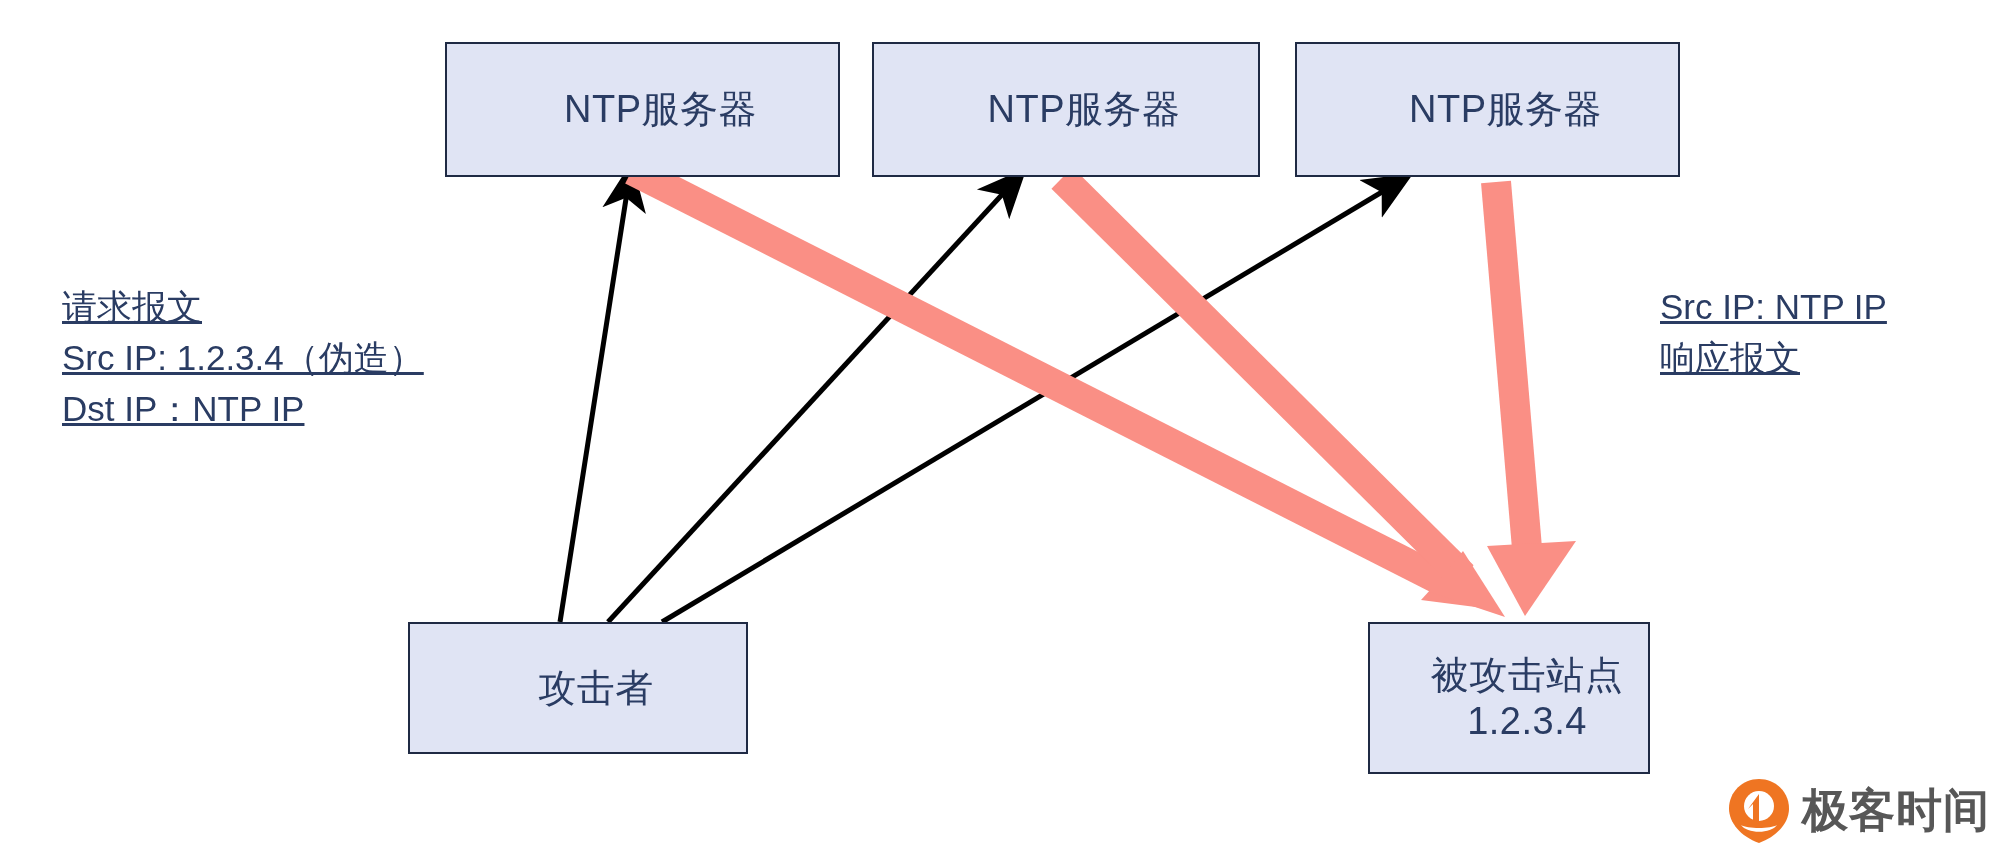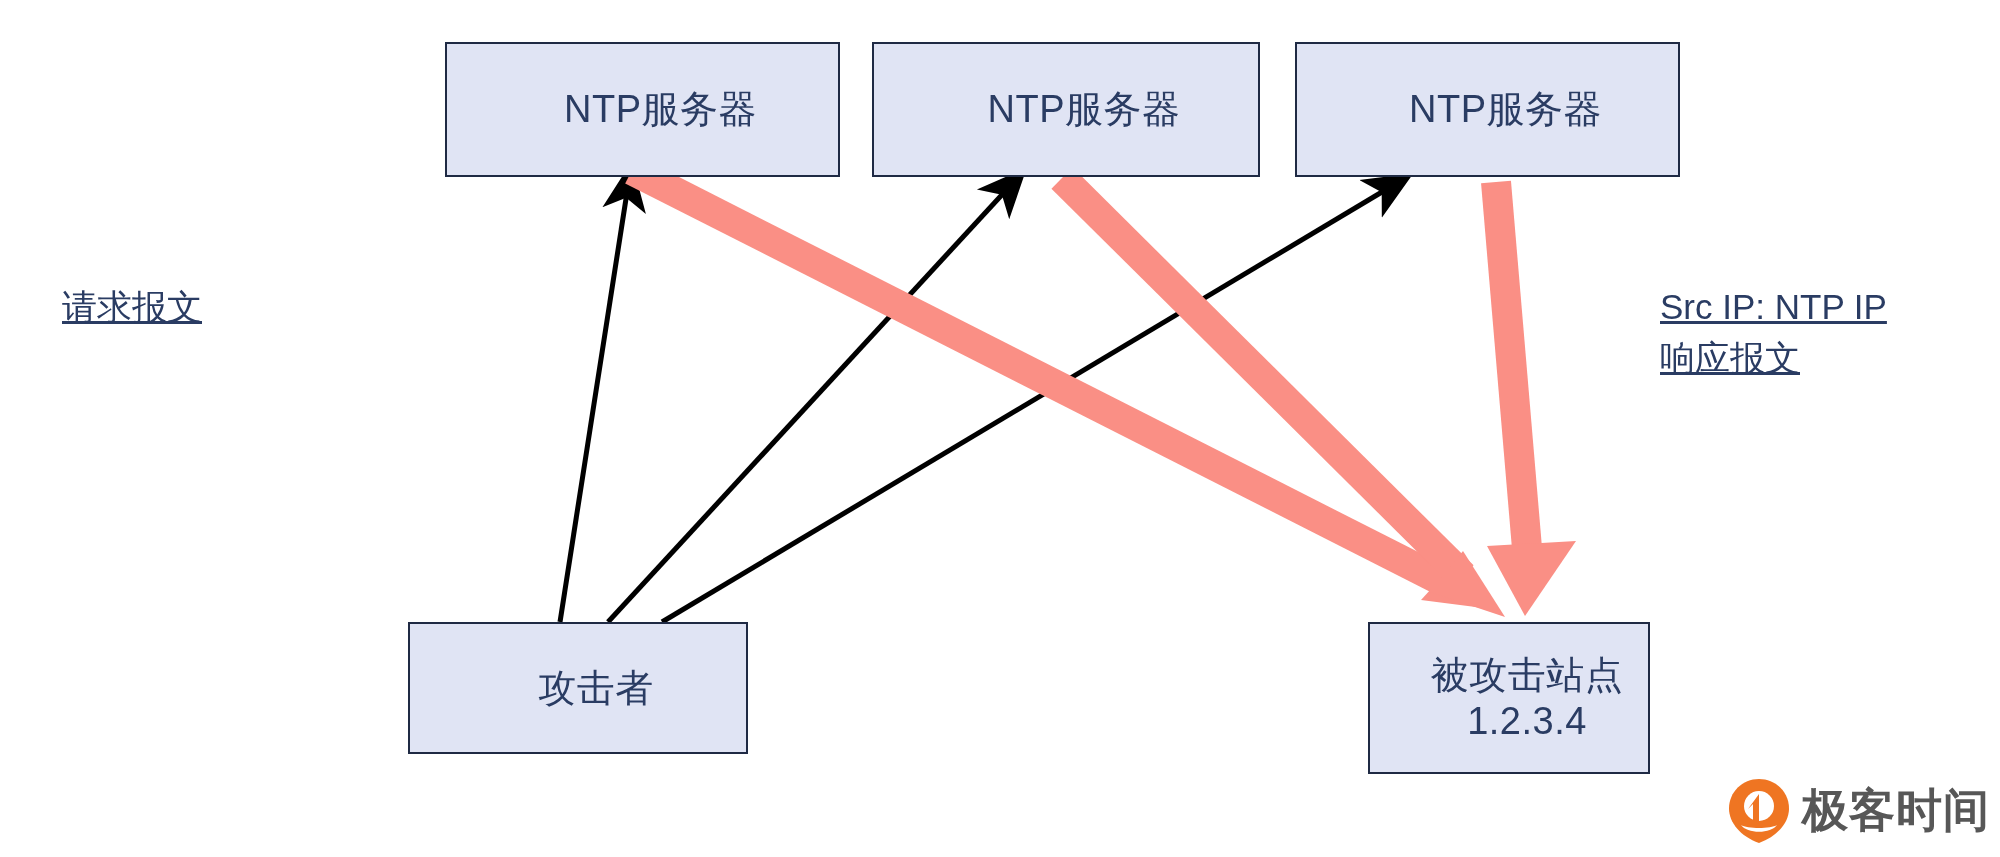--- a/index.html
+++ b/index.html
@@ -124,20 +124,22 @@
     <span>攻击者</span>
   </div>
 
   <div class="node-box" style="left:1368px; top:622px; width:282px; height:152px;">
     <span>被攻击站点</span>
     <span class="line2">1.2.3.4</span>
   </div>
 
   <div class="anno-block" style="left:62px; top:282px;">
     <span class="anno-line">请求报文</span>
+    <span class="anno-line">Src IP: 1.2.3.4（伪造）</span>
+    <span class="anno-line">Dst IP：NTP IP</span>
   </div>
 
   <div class="anno-block" style="left:1660px; top:282px;">
     <span class="anno-line">Src IP: NTP IP</span>
     <span class="anno-line">响应报文</span>
   </div>
 
   <div id="brand-logo" style="left:1728px; top:778px;">
     <span class="mark">
       <svg viewBox="0 0 62 66" width="62" height="66" xmlns="http://www.w3.org/2000/svg">

